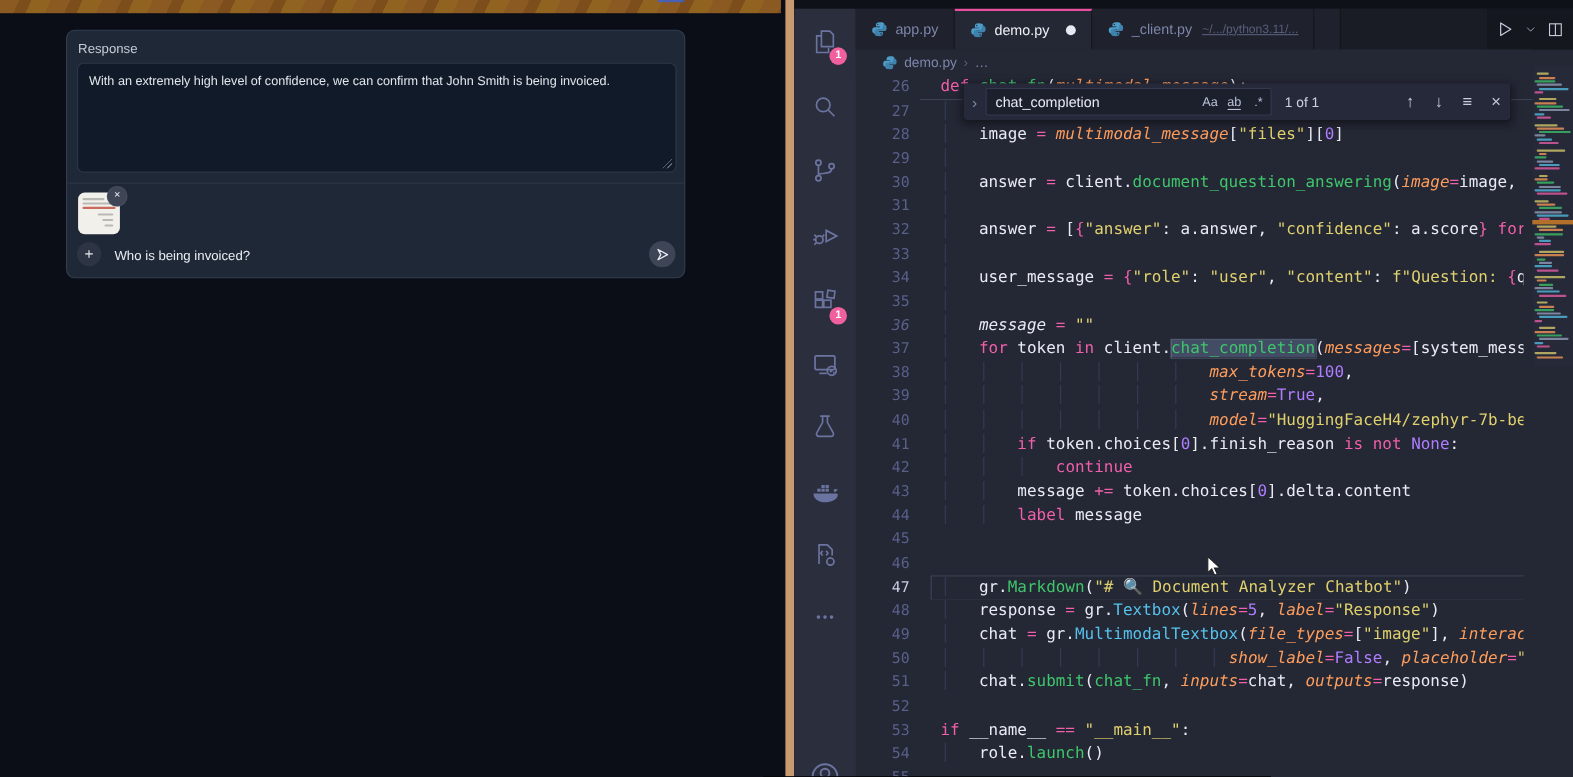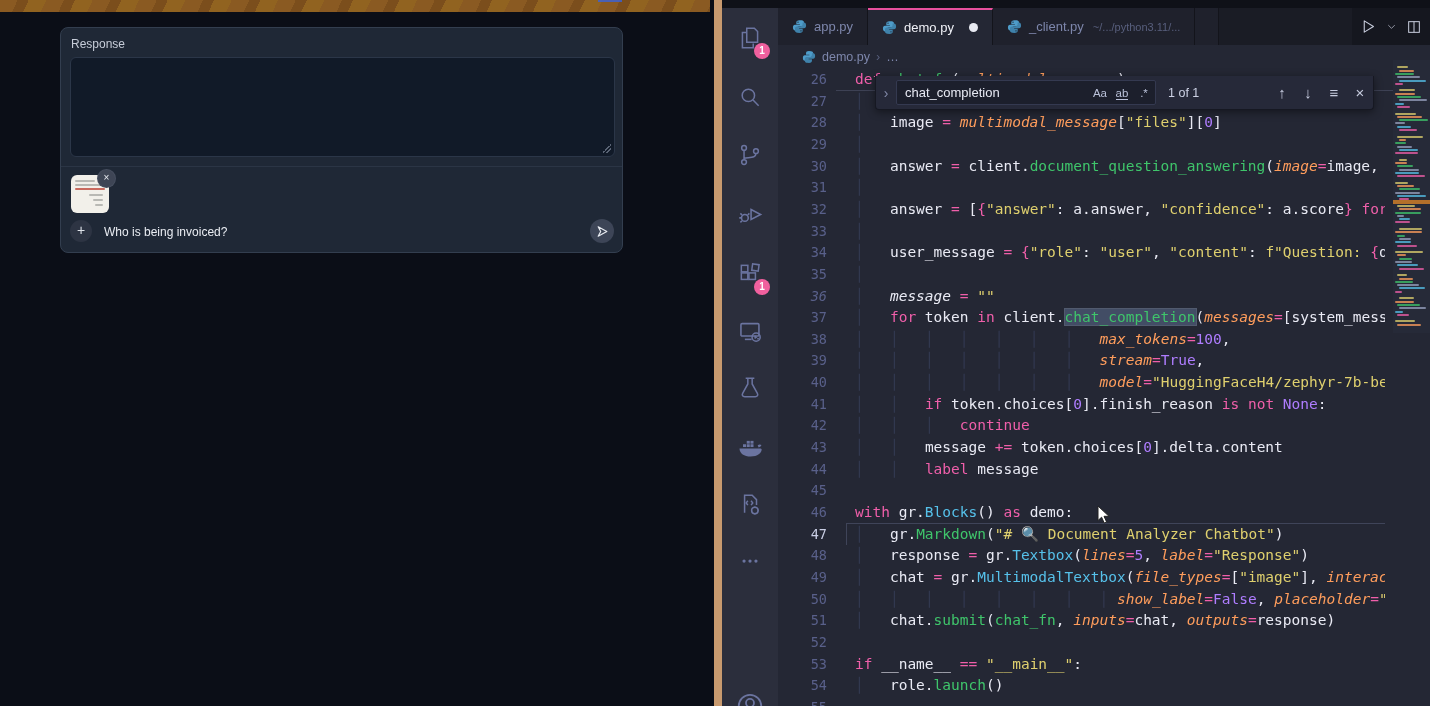--- a/index.html
+++ b/index.html
@@ -37,21 +37,21 @@
   .vs-topstrip{position:absolute;left:0;top:0;width:100%;height:8px;background:#0f1118;}
   .activitybar{position:absolute;left:0;top:8px;width:56px;bottom:0;background:#2b2e3c;}
   .ab-item{position:absolute;left:0;width:56px;height:52px;display:flex;align-items:center;justify-content:center;cursor:pointer;}
   .ab-item svg{stroke:#6b74a0;fill:none;stroke-width:1.4;}
   .badge{position:absolute;right:8px;bottom:5px;min-width:16px;height:16px;border-radius:9px;background:#f0609e;
     color:#fff;font-size:10px;line-height:16px;text-align:center;font-weight:bold;}
   .tabbar{position:absolute;left:56px;top:8px;right:0;height:37px;background:#1a1c25;display:flex;}
   .tab{position:relative;height:37px;display:flex;align-items:center;gap:7px;padding:0 14px;
     background:#1f212c;border-right:1px solid #13141b;font-size:13px;color:#7d86ab;cursor:pointer;box-sizing:border-box;}
   .tab.active{background:#242734;color:#f0f1f7;border-top:2px solid #e8509d;}
-  .tab .desc{font-size:11px;color:#585f7d;margin-left:2px;}
+  .tab .desc{font-size:11px;color:#585f7d;margin-left:2px;text-decoration:underline;}
   .dirty-dot{width:9px;height:9px;border-radius:50%;background:#e8eaf2;margin-left:8px;}
   .tab-stub{width:22px;background:#1f212c;overflow:hidden;display:flex;align-items:center;padding-left:9px;box-sizing:border-box;}
   .editor-actions{position:absolute;right:0;top:8px;width:78px;height:37px;background:#15171f;
     display:flex;align-items:center;justify-content:flex-end;gap:9px;padding-right:8px;box-sizing:border-box;}
   .editor-actions svg{stroke:#c9cede;fill:none;stroke-width:1.5;cursor:pointer;}
   .breadcrumbs{position:absolute;left:56px;top:45px;right:37px;height:23px;background:#242734;
     display:flex;align-items:center;gap:6px;padding-left:24px;font-size:12.5px;color:#7d86ab;}
   
   .editor{position:absolute;left:56px;top:0;right:0;bottom:0;}
   .code-row{position:absolute;left:0;width:607px;height:22px;overflow:hidden;white-space:pre;
@@ -90,20 +90,21 @@
 <div class="screen">
 
   <div class="left-window">
     <div class="browser-topbar">
       <div class="blue-sliver"></div>
     </div>
 
     <div class="gr-card">
       <div class="gr-label">Response</div>
       <div class="gr-textarea">
+        <span>With an extremely high level of confidence, we can confirm that John Smith is being invoiced.</span>
         <div class="resize-handle"></div>
       </div>
       <div class="gr-divider"></div>
 
       <div class="gr-thumb">
         <div class="tl" style="top:5px;width:20px"></div>
         <div class="tl" style="top:9px;width:28px"></div>
         <div class="tl red" style="top:13px;width:30px;height:2px"></div>
         <div class="tl" style="top:19px;width:14px;left:18px"></div>
         <div class="tl" style="top:24px;width:10px;left:22px"></div>
@@ -284,21 +285,21 @@
           <div class="code-row" style="top: 284.5px; font-style: italic;"><span class="ln">36</span><span class="ct"><span class="g">│</span><span class="w">   message </span><span class="k">=</span><span class="w"> </span><span class="s">""</span></span></div>
           <div class="code-row" style="top: 306.15px;"><span class="ln">37</span><span class="ct"><span class="g">│</span><span class="w">   </span><span class="k">for</span><span class="w"> token </span><span class="k">in</span><span class="w"> client.</span><span class="m">chat_completion</span><span class="w">(</span><span class="p">messages</span><span class="k">=</span><span class="w">[system_messag</span></span></div>
           <div class="code-row" style="top: 327.8px;"><span class="ln">38</span><span class="ct"><span class="g">│</span><span class="w">   </span><span class="g">│</span><span class="w">   </span><span class="g">│</span><span class="w">   </span><span class="g">│</span><span class="w">   </span><span class="g">│</span><span class="w">   </span><span class="g">│</span><span class="w">   </span><span class="g">│</span><span class="w">   </span><span class="p">max_tokens</span><span class="k">=</span><span class="n">100</span><span class="w">,</span></span></div>
           <div class="code-row" style="top: 349.45px;"><span class="ln">39</span><span class="ct"><span class="g">│</span><span class="w">   </span><span class="g">│</span><span class="w">   </span><span class="g">│</span><span class="w">   </span><span class="g">│</span><span class="w">   </span><span class="g">│</span><span class="w">   </span><span class="g">│</span><span class="w">   </span><span class="g">│</span><span class="w">   </span><span class="p">stream</span><span class="k">=</span><span class="n">True</span><span class="w">,</span></span></div>
           <div class="code-row" style="top: 371.1px;"><span class="ln">40</span><span class="ct"><span class="g">│</span><span class="w">   </span><span class="g">│</span><span class="w">   </span><span class="g">│</span><span class="w">   </span><span class="g">│</span><span class="w">   </span><span class="g">│</span><span class="w">   </span><span class="g">│</span><span class="w">   </span><span class="g">│</span><span class="w">   </span><span class="p">model</span><span class="k">=</span><span class="s">"HuggingFaceH4/zephyr-7b-beta"</span></span></div>
           <div class="code-row" style="top: 392.75px;"><span class="ln">41</span><span class="ct"><span class="g">│</span><span class="w">   </span><span class="g">│</span><span class="w">   </span><span class="k">if</span><span class="w"> token.choices[</span><span class="n">0</span><span class="w">].finish_reason </span><span class="k">is</span><span class="w"> </span><span class="k">not</span><span class="w"> </span><span class="n">None</span><span class="w">:</span></span></div>
           <div class="code-row" style="top: 414.4px;"><span class="ln">42</span><span class="ct"><span class="g">│</span><span class="w">   </span><span class="g">│</span><span class="w">   </span><span class="g">│</span><span class="w">   </span><span class="k">continue</span></span></div>
           <div class="code-row" style="top: 436.05px;"><span class="ln">43</span><span class="ct"><span class="g">│</span><span class="w">   </span><span class="g">│</span><span class="w">   </span><span class="w">message </span><span class="k">+=</span><span class="w"> token.choices[</span><span class="n">0</span><span class="w">].delta.content</span></span></div>
           <div class="code-row" style="top: 457.7px;"><span class="ln">44</span><span class="ct"><span class="g">│</span><span class="w">   </span><span class="g">│</span><span class="w">   </span><span class="k">label</span><span class="w"> message</span></span></div>
           <div class="code-row" style="top: 479.35px;"><span class="ln">45</span><span class="ct"></span></div>
-          <div class="code-row" style="top: 501px;"><span class="ln">46</span><span class="ct"><span class="k">with</span><span class="w"> gr.</span><span class="c">Blocks</span><span class="w">() </span><span class="k">as</span><span class="w"> demo:</span></span></div>
+          <div class="code-row" style="top: 501px;"><span class="ln">46</span></div>
           <div class="code-row cur" style="top: 522.65px;"><span class="ln">47</span><span class="ct"><span class="g">│</span><span class="w">   gr.</span><span class="f">Markdown</span><span class="w">(</span><span class="s">"# 🔍 Document Analyzer Chatbot"</span><span class="w">)</span></span><div class="curline-box"></div></div>
           <div class="code-row" style="top: 544.3px;"><span class="ln">48</span><span class="ct"><span class="g">│</span><span class="w">   response </span><span class="k">=</span><span class="w"> gr.</span><span class="c">Textbox</span><span class="w">(</span><span class="p">lines</span><span class="k">=</span><span class="n">5</span><span class="w">, </span><span class="p">label</span><span class="k">=</span><span class="s">"Response"</span><span class="w">)</span></span></div>
           <div class="code-row" style="top: 565.95px;"><span class="ln">49</span><span class="ct"><span class="g">│</span><span class="w">   chat </span><span class="k">=</span><span class="w"> gr.</span><span class="c">MultimodalTextbox</span><span class="w">(</span><span class="p">file_types</span><span class="k">=</span><span class="w">[</span><span class="s">"image"</span><span class="w">], </span><span class="p">interactive</span></span></div>
           <div class="code-row" style="top: 587.6px;"><span class="ln">50</span><span class="ct"><span class="g">│</span><span class="w">   </span><span class="g">│</span><span class="w">   </span><span class="g">│</span><span class="w">   </span><span class="g">│</span><span class="w">   </span><span class="g">│</span><span class="w">   </span><span class="g">│</span><span class="w">   </span><span class="g">│</span><span class="w">   </span><span class="g">│</span><span class="w"> </span><span class="p">show_label</span><span class="k">=</span><span class="n">False</span><span class="w">, </span><span class="p">placeholder</span><span class="k">=</span><span class="s">"Upload</span></span></div>
           <div class="code-row" style="top: 609.25px;"><span class="ln">51</span><span class="ct"><span class="g">│</span><span class="w">   chat.</span><span class="f">submit</span><span class="w">(</span><span class="f">chat_fn</span><span class="w">, </span><span class="p">inputs</span><span class="k">=</span><span class="w">chat, </span><span class="p">outputs</span><span class="k">=</span><span class="w">response)</span></span></div>
           <div class="code-row" style="top: 630.9px;"><span class="ln">52</span><span class="ct"></span></div>
           <div class="code-row" style="top: 652.55px;"><span class="ln">53</span><span class="ct"><span class="k">if</span><span class="w"> __name__ </span><span class="k">==</span><span class="w"> </span><span class="s">"__main__"</span><span class="w">:</span></span></div>
           <div class="code-row" style="top: 674.2px;"><span class="ln">54</span><span class="ct"><span class="g">│</span><span class="w">   role.</span><span class="f">launch</span><span class="w">()</span></span></div>
           <div class="code-row" style="top: 695.85px;"><span class="ln">55</span><span class="ct"></span></div>
         </div>

